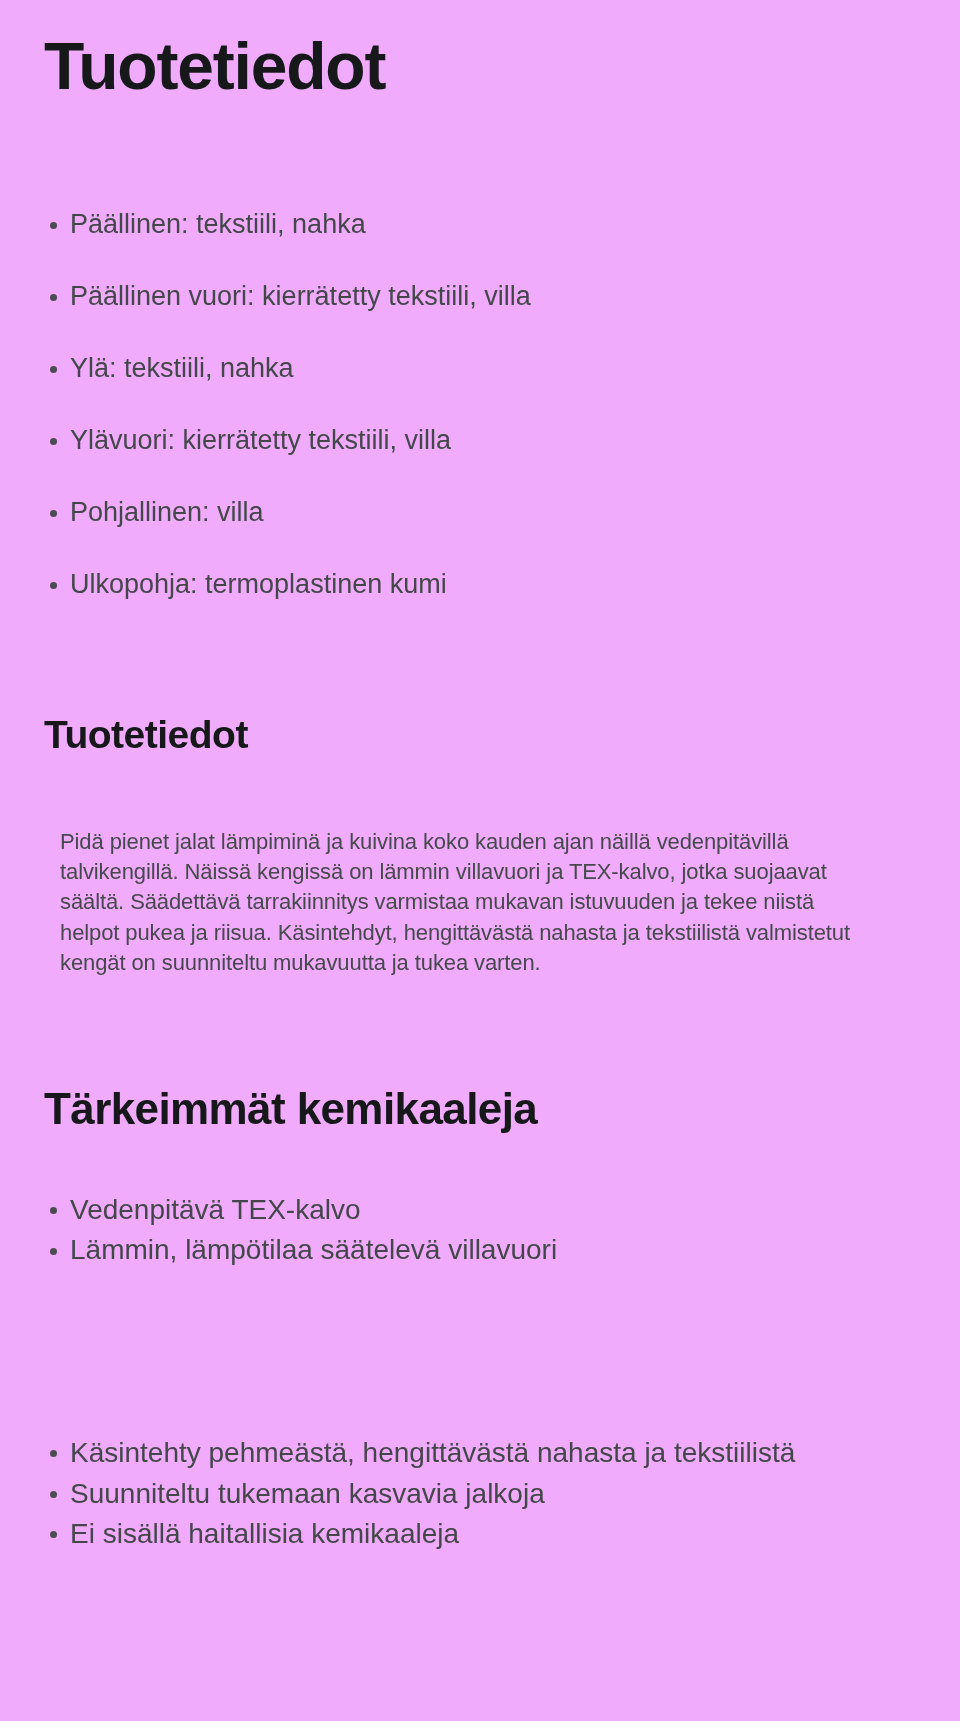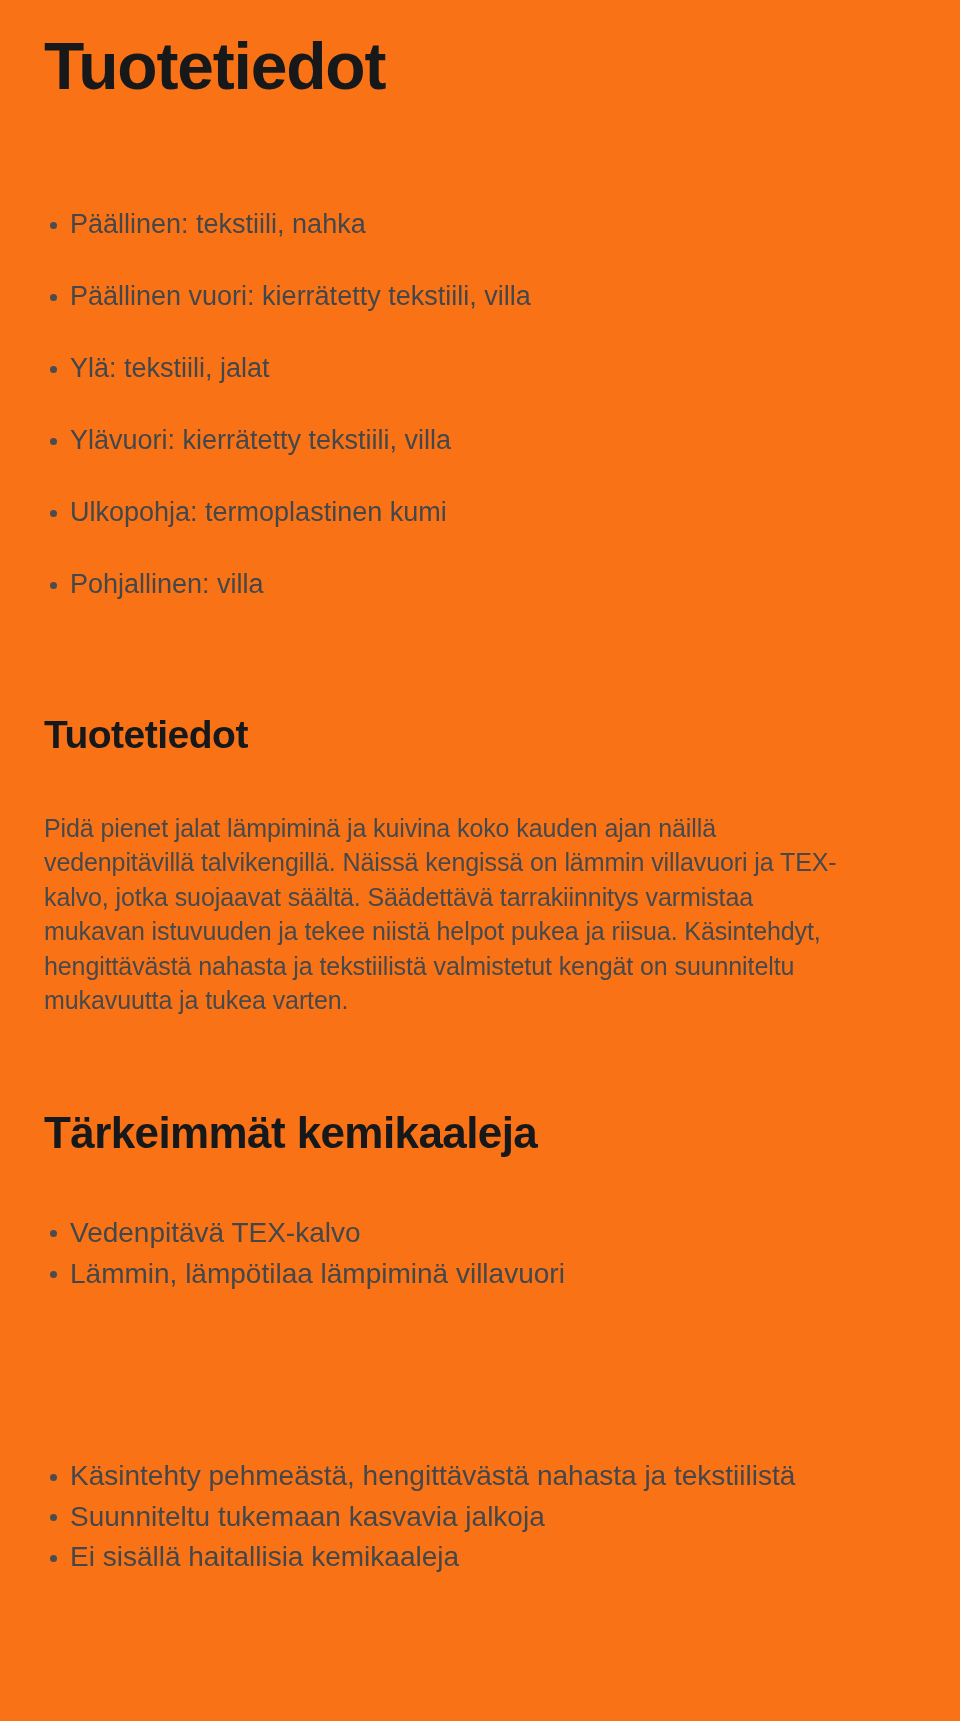--- a/index.html
+++ b/index.html
@@ -13,21 +13,21 @@
     height: 1721px;
     overflow: hidden;
     font-family: "Liberation Sans", "DejaVu Sans", sans-serif;
     -webkit-font-smoothing: antialiased;
   }
 
   .page {
     position: relative;
     width: 960px;
     height: 1721px;
-    background: #f97316;
+    background: #f0abfc;
     box-sizing: border-box;
     padding: 0 44px;
     overflow: hidden;
   }
 
   
   .title-main {
     font-size: 66px;
     line-height: 1.05;
     font-weight: 700;
@@ -82,23 +82,23 @@
   
   ul.spec-list li {
     font-size: 27px;
     line-height: 1.48;
     margin-top: 32px;
   }
 
   
   .body-text {
     color: #46494c;
-    font-size: 25px;
+    font-size: 22px;
     line-height: 1.38;
-    margin: 0;
+    margin: 16px;
     max-width: 810px;
     letter-spacing: -0.1px;
   }
 
   
   .gap-after-title { height: 72px; }
   .gap-after-speclist { height: 108px; }
   .gap-after-h2 { height: 54px; }
   .gap-after-para { height: 90px; }
   .gap-after-h3a { height: 56px; }
@@ -118,33 +118,33 @@
     <li>
       <span class="dot"></span>
       <span>Päällinen: tekstiili, nahka</span>
     </li>
     <li>
       <span class="dot"></span>
       <span>Päällinen vuori: kierrätetty tekstiili, villa</span>
     </li>
     <li>
       <span class="dot"></span>
-      <span>Ylä: tekstiili, jalat</span>
+      <span>Ylä: tekstiili, nahka</span>
     </li>
     <li>
       <span class="dot"></span>
       <span>Ylävuori: kierrätetty tekstiili, villa</span>
     </li>
     <li>
       <span class="dot"></span>
-      <span>Ulkopohja: termoplastinen kumi</span>
+      <span>Pohjallinen: villa</span>
     </li>
     <li>
       <span class="dot"></span>
-      <span>Pohjallinen: villa</span>
+      <span>Ulkopohja: termoplastinen kumi</span>
     </li>
   </ul>
 
   <div class="gap-after-speclist"></div>
 
   <h2 class="heading-2">Tuotetiedot</h2>
 
   <div class="gap-after-h2"></div>
 
   <p class="body-text">Pidä pienet jalat lämpiminä ja kuivina koko kauden ajan näillä vedenpitävillä talvikengillä. Näissä kengissä on lämmin villavuori ja TEX-kalvo, jotka suojaavat säältä. Säädettävä tarrakiinnitys varmistaa mukavan istuvuuden ja tekee niistä helpot pukea ja riisua. Käsintehdyt, hengittävästä nahasta ja tekstiilistä valmistetut kengät on suunniteltu mukavuutta ja tukea varten.</p>
@@ -155,21 +155,21 @@
 
   <div class="gap-after-h3a"></div>
 
   <ul class="bullets">
     <li>
       <span class="dot"></span>
       <span>Vedenpitävä TEX-kalvo</span>
     </li>
     <li>
       <span class="dot"></span>
-      <span>Lämmin, lämpötilaa lämpiminä villavuori</span>
+      <span>Lämmin, lämpötilaa säätelevä villavuori</span>
     </li>
   </ul>
 
   <div class="gap-after-keylist"></div>
 
 
   <div class="gap-after-h3b"></div>
 
   <ul class="bullets">
     <li>

